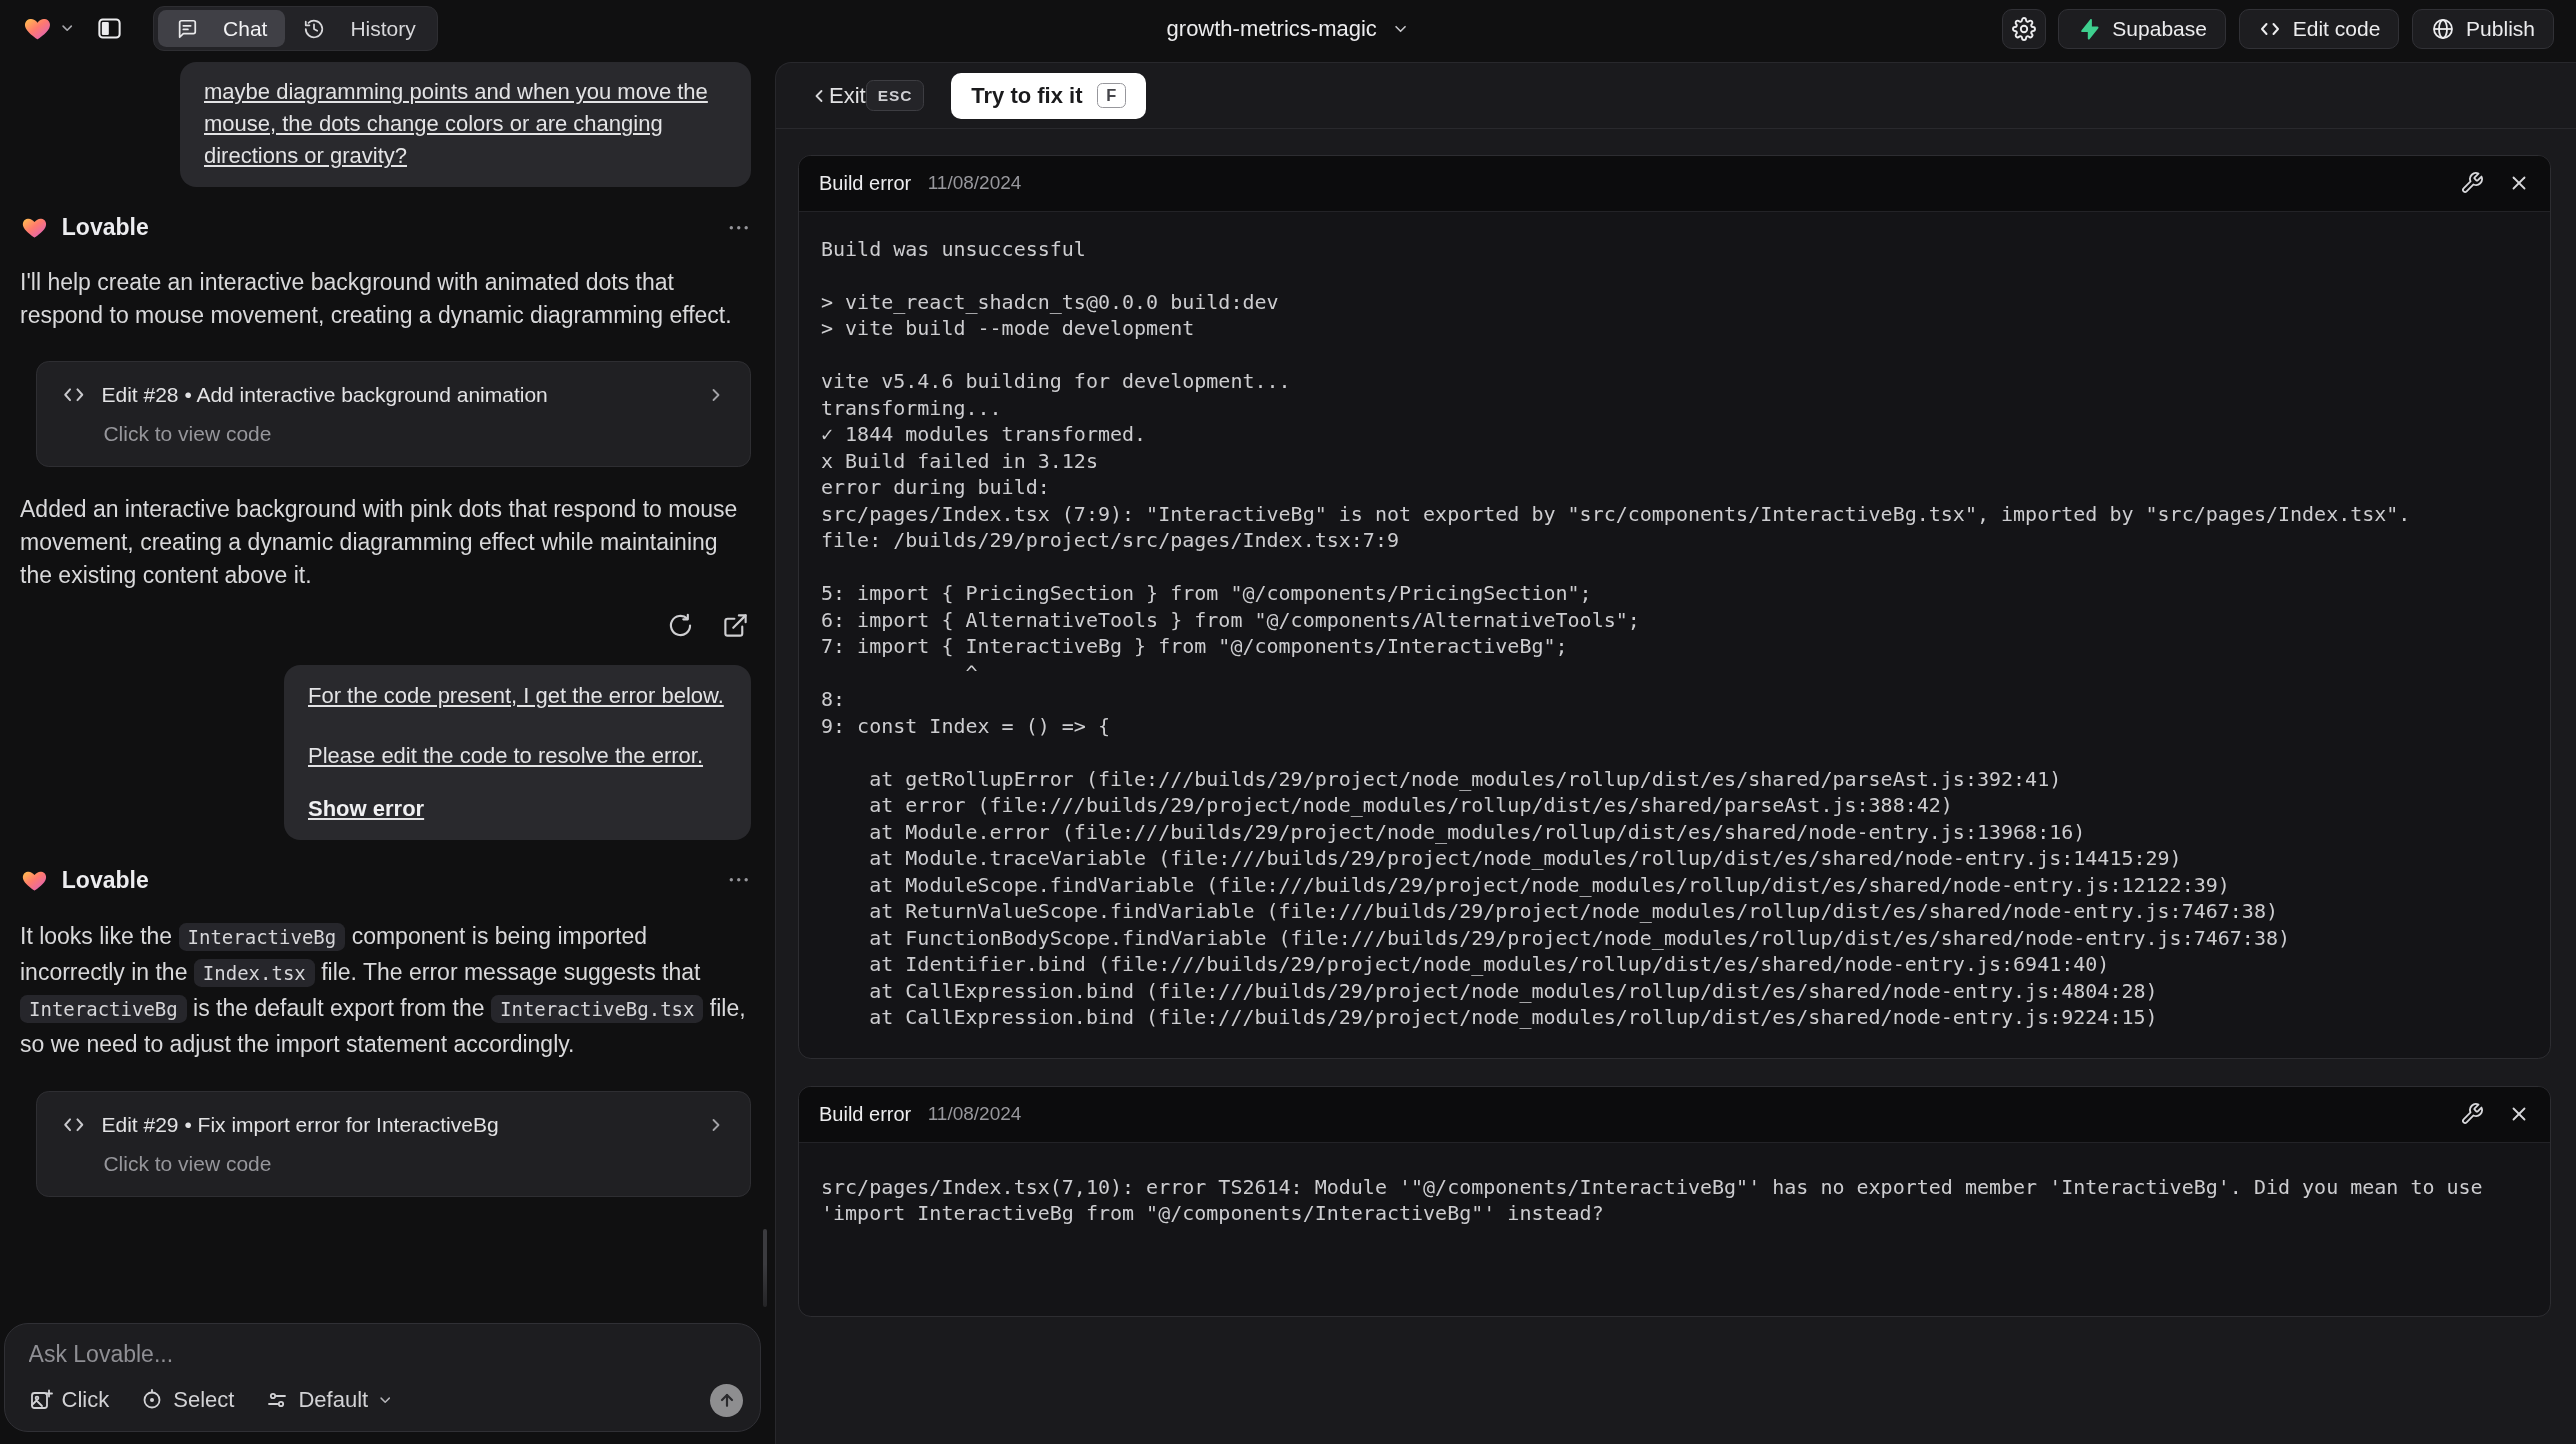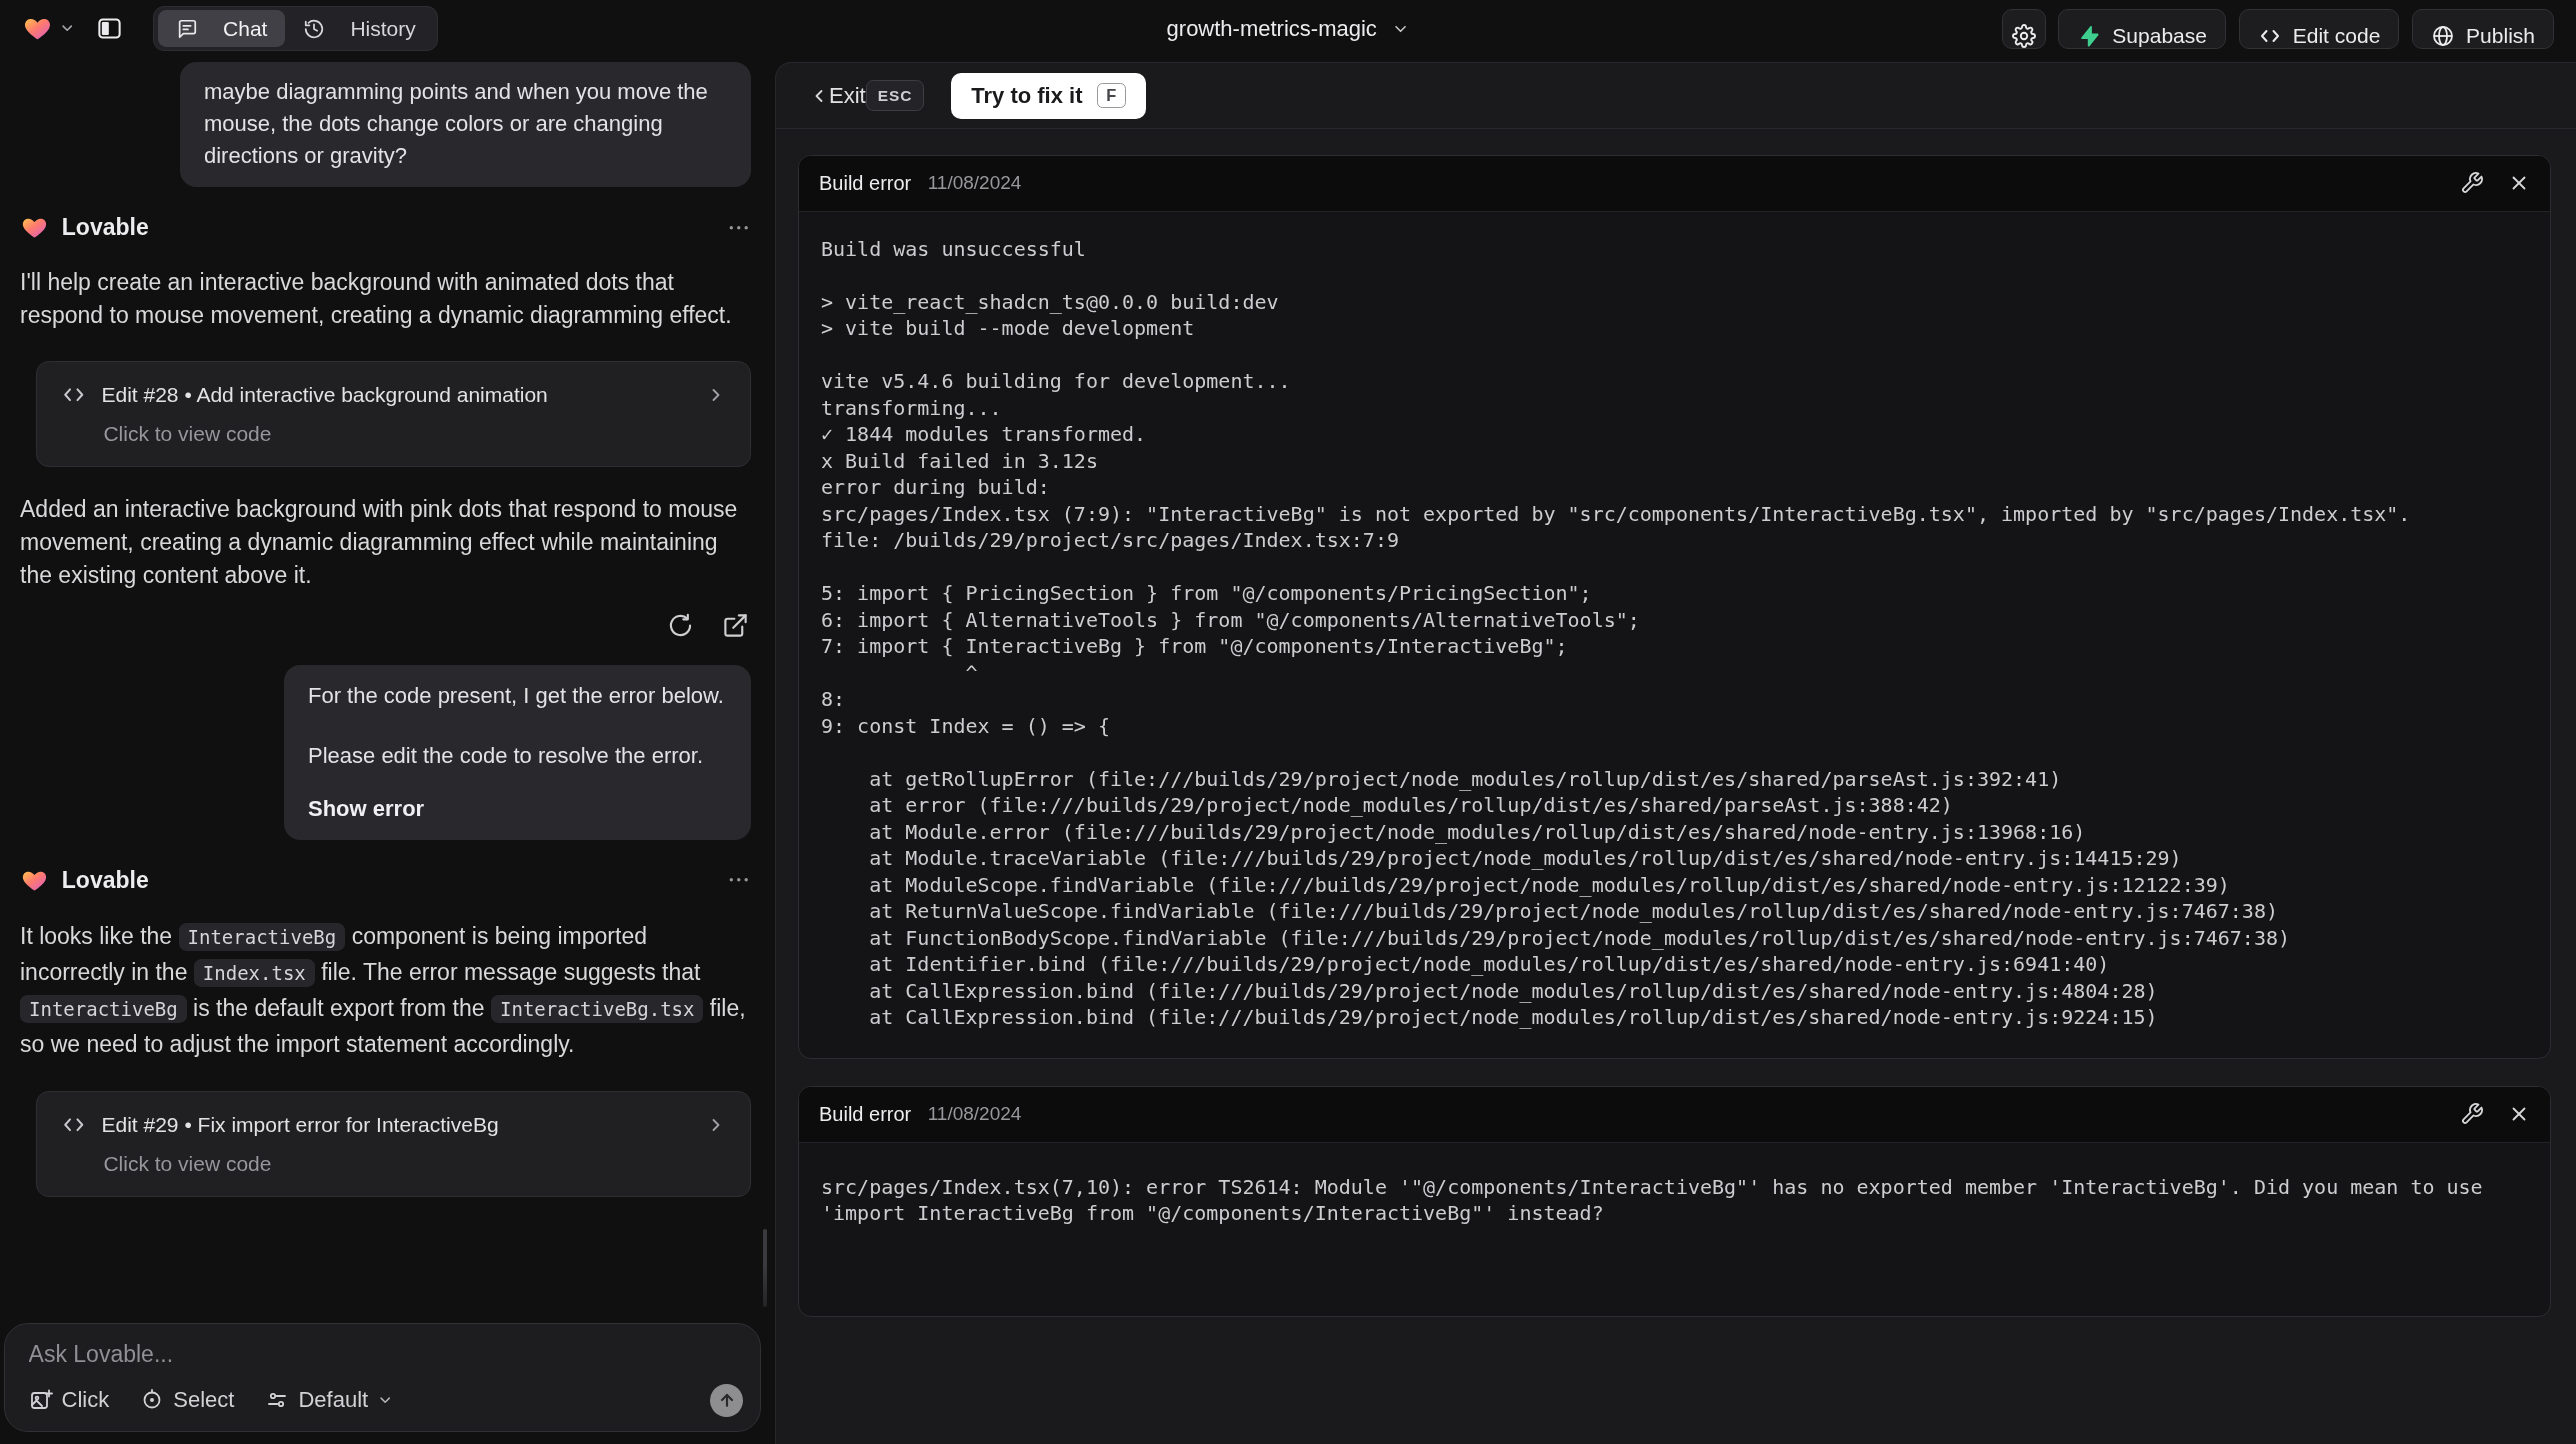--- a/index.html
+++ b/index.html
@@ -28,34 +28,34 @@
     display:flex; align-items:center; gap:25px; padding:6.4px 18px; border-radius:8.2px;
     font-size:21px; color:#d7d7da;
   }
   .tab.active { background:#404046; color:#f2f2f4; }
   .topbar-center {
     position:absolute; left:50%; transform:translateX(-50%);
     display:flex; align-items:center; gap:14.6px; font-size:22px; color:#ececee;
   }
   .topbar-right { margin-left:auto; display:flex; align-items:center; gap:12.8px; }
   .tb-btn {
-    display:flex; align-items:flex-end; gap:11px; height:40px; padding:0 18px;
+    display:flex; align-items:center; gap:11px; height:40px; padding:0 18px;
     background:#1d1d20; border:0.9px solid #313136; border-radius:10px;
     font-size:21px; color:#ececee;
   }
   .tb-btn.square { width:44px; padding:0; justify-content:center; }
 
   
   .chat-panel {
     position:absolute; top:57px; left:0; width:771px; height:1388px;
     padding:0 20px; overflow:hidden;
   }
   .bubble {
     background:#29292d; border-radius:16.4px; padding:14.6px 24px;
-    font-size:22px; line-height:32px; color:#e3e3e5; margin-left:auto;
+    font-size:22px; line-height:32px; color:#e3e3e5; margin-left:auto;text-decoration:underline;
   }
   .bubble-1 { width:571px; margin-top:4.6px; }
   .bubble-2 { width:467px; margin-top:24.6px; }
   .bubble-2 p { white-space:nowrap; }
   .bubble-2 .gap { margin-top:28px; }
   .show-error { margin-top:21px; font-weight:bold; color:#f0f0f2; cursor:pointer; }
 
   .agent-row { display:flex; align-items:center; gap:12.8px; margin-top:27px; }
   .agent-name { font-size:23px; font-weight:600; color:#ededf0; }
   .more-btn { margin-left:auto; color:#96969b; display:flex; }

